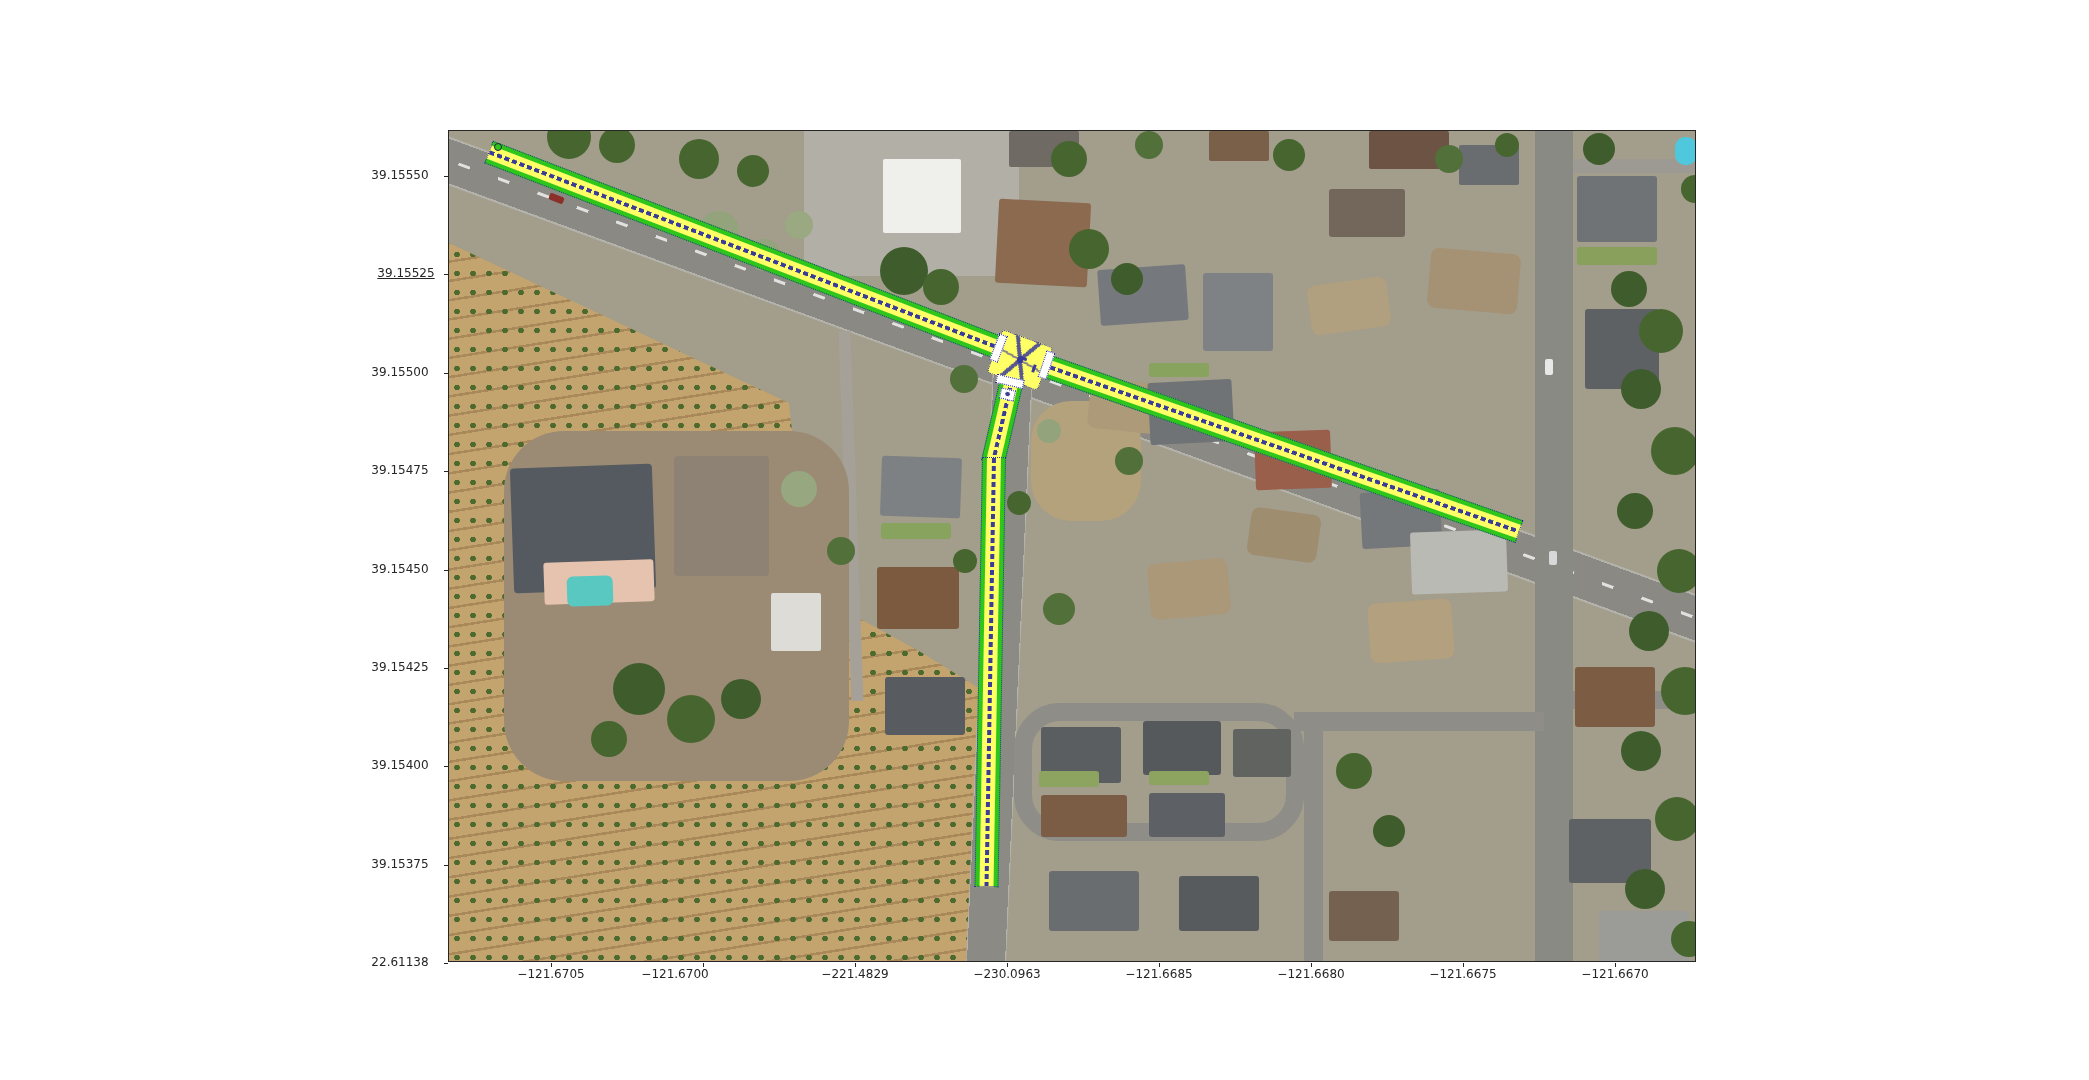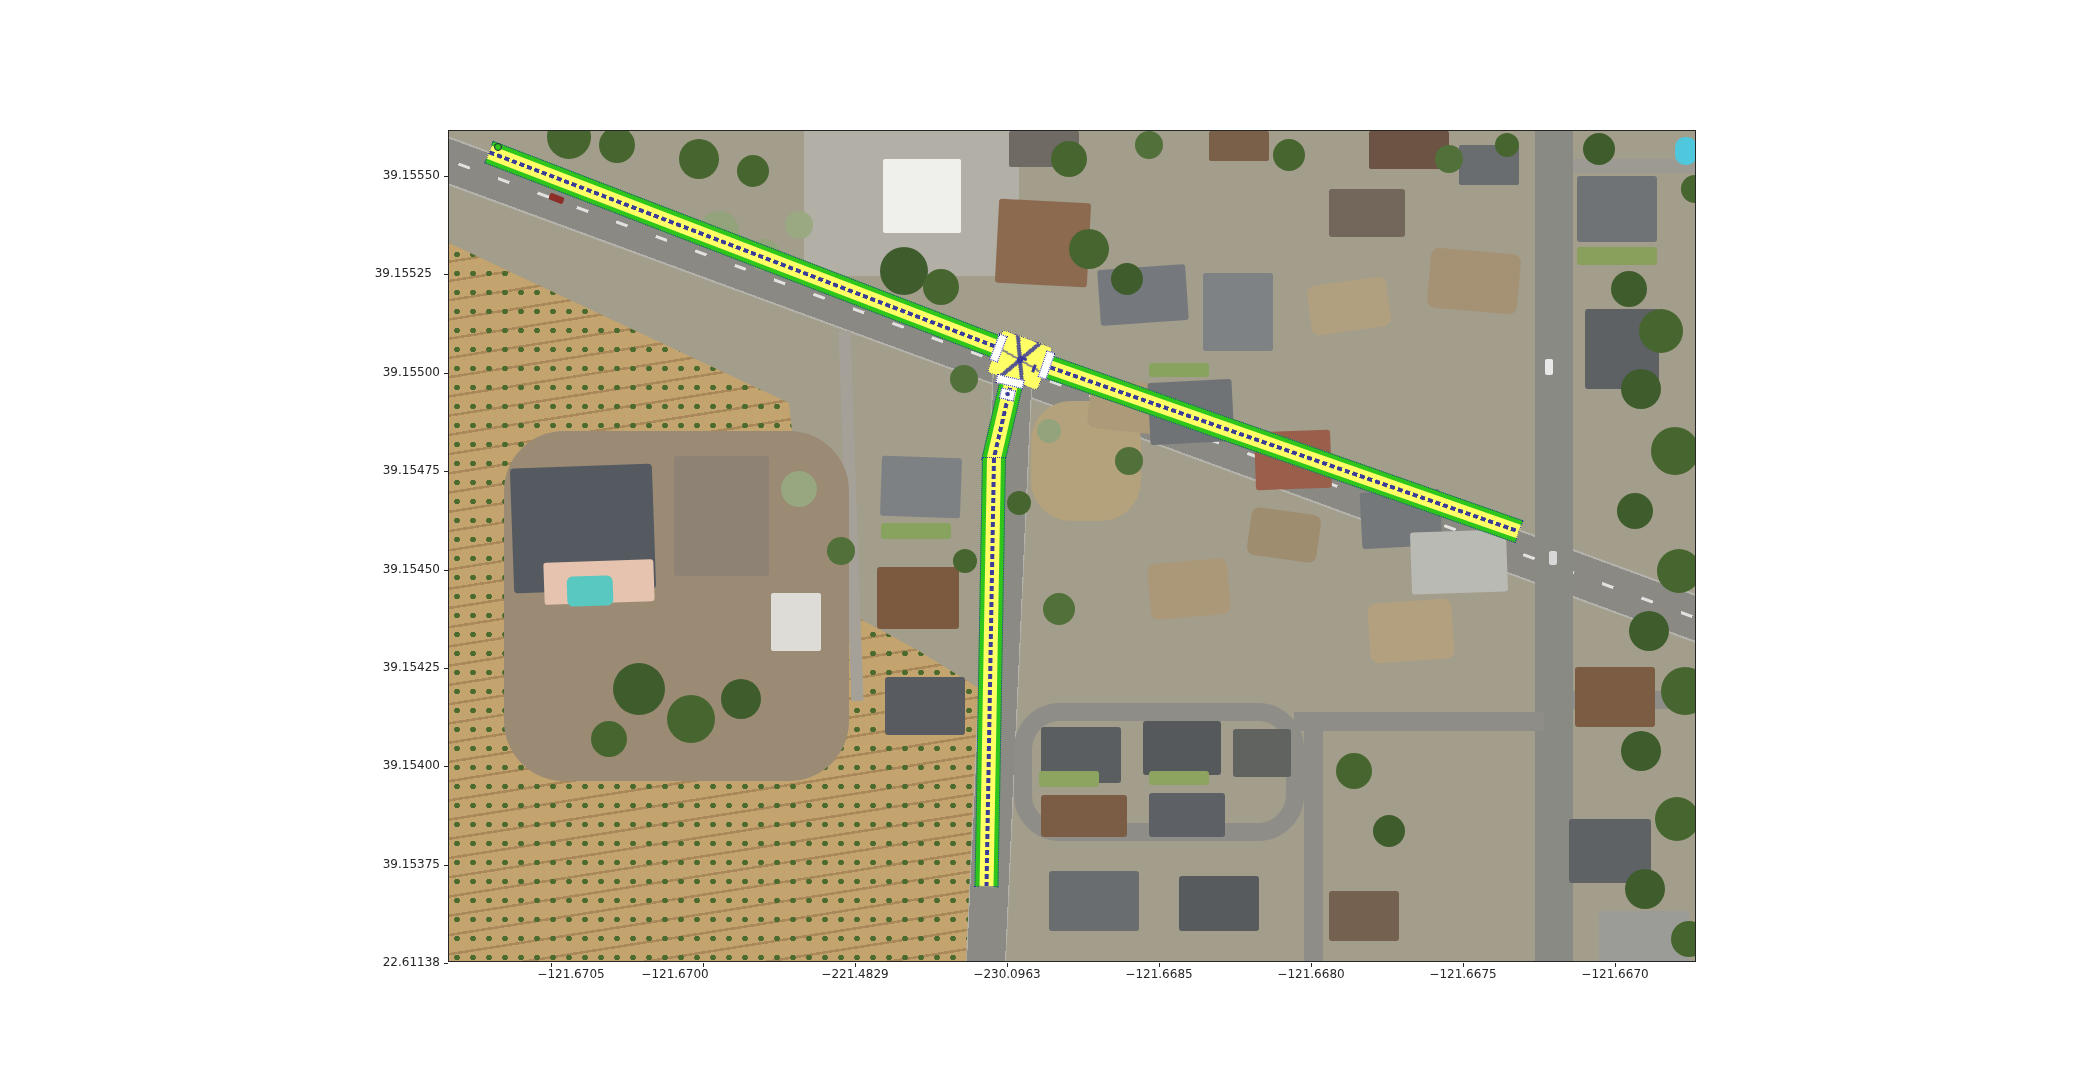--- a/index.html
+++ b/index.html
@@ -37,21 +37,21 @@
      background-image:radial-gradient(circle at 50% 50%,var(--navy) 0 3px,rgba(0,0,0,0) 3.5px),
        linear-gradient(65deg,rgba(0,0,0,0) 47%,rgba(59,59,153,.85) 47% 53%,rgba(0,0,0,0) 53%),
        linear-gradient(-60deg,rgba(0,0,0,0) 47%,rgba(59,59,153,.85) 47% 53%,rgba(0,0,0,0) 53%),
        linear-gradient(10deg,rgba(0,0,0,0) 48%,rgba(59,59,153,.6) 48% 52%,rgba(0,0,0,0) 52%);}
   .xwalk{position:absolute;background:var(--cwalk);border:1px dotted var(--outline);}
   .stopbox{position:absolute;background:var(--cwalk);border:1px dotted var(--outline);
      background-image:radial-gradient(circle at 50% 45%,var(--navy) 0 2px,rgba(0,0,0,0) 2.5px);}
   .nodedot{position:absolute;width:6px;height:6px;border-radius:50%;background:var(--green);border:1px solid #224;}
   .lanearrow{position:absolute;background:var(--navy);}
   
-  .ylab{position:absolute;width:80px;text-align:right;font-size:12px;color:#262626;}
+  .ylab{position:absolute;width:80px;text-align:center;font-size:12px;color:#262626;}
   .xlab{position:absolute;width:110px;text-align:center;font-size:12px;color:#262626;}
   .tick{position:absolute;background:#262626;}
   .title{position:absolute;left:448px;top:986px;width:1248px;text-align:center;
      font-size:15px;color:#151515;}
 </style>
 </head>
 <body>
 
 <div class="page" id="fig" style="--green: #2fc61c; --yellow: #ffff66; --navy: #3b3b99; --outline: #2d2da0; --cwalk: #ffffff;">
 
@@ -179,37 +179,37 @@
       <div class="xwalk" style="left:547px;top:246px;width:26px;height:7px;transform:rotate(13deg);"></div>
       <div class="stopbox" style="left:551px;top:258px;width:13px;height:9px;transform:rotate(13deg);"></div>
       <div class="nodedot" style="left:45px;top:12px;"></div>
       <div class="lanearrow" style="left:570px;top:226px;width:8px;height:3px;transform:rotate(20deg);"></div>
       <div class="lanearrow" style="left:581px;top:236px;width:8px;height:3px;transform:rotate(110deg);"></div>
     </div>
   </div>
 
 <div class="ylab" style="left: 360px; top: 168px;">39.15550</div>
     <div class="tick" style="left: 444px; top: 176px; width: 4px; height: 1px;"></div>
-    <div class="ylab" style="left: 352px; top: 266px;">39.15525</div>
+    <div class="ylab" style="left: 366px; top: 266px; text-decoration: underline;">39.15525</div>
     <div class="tick" style="left: 444px; top: 274px; width: 4px; height: 1px;"></div>
     <div class="ylab" style="left: 360px; top: 365px;">39.15500</div>
     <div class="tick" style="left: 444px; top: 373px; width: 4px; height: 1px;"></div>
     <div class="ylab" style="left: 360px; top: 463px;">39.15475</div>
     <div class="tick" style="left: 444px; top: 471px; width: 4px; height: 1px;"></div>
     <div class="ylab" style="left: 360px; top: 562px;">39.15450</div>
     <div class="tick" style="left: 444px; top: 570px; width: 4px; height: 1px;"></div>
     <div class="ylab" style="left: 360px; top: 660px;">39.15425</div>
     <div class="tick" style="left: 444px; top: 668px; width: 4px; height: 1px;"></div>
     <div class="ylab" style="left: 360px; top: 758px;">39.15400</div>
     <div class="tick" style="left: 444px; top: 766px; width: 4px; height: 1px;"></div>
     <div class="ylab" style="left: 360px; top: 857px;">39.15375</div>
     <div class="tick" style="left: 444px; top: 865px; width: 4px; height: 1px;"></div>
     <div class="ylab" style="left: 360px; top: 955px;">22.61138</div>
     <div class="tick" style="left: 444px; top: 963px; width: 4px; height: 1px;"></div>
-    <div class="xlab" style="left: 516px; top: 967px;">−121.6705</div>
+    <div class="xlab" style="left: 496px; top: 967px;">−121.6705</div>
     <div class="tick" style="left: 551px; top: 963px; width: 1px; height: 4px;"></div>
     <div class="xlab" style="left: 620px; top: 967px;">−121.6700</div>
     <div class="tick" style="left: 703px; top: 963px; width: 1px; height: 4px;"></div>
     <div class="xlab" style="left: 800px; top: 967px;">−221.4829</div>
     <div class="tick" style="left: 855px; top: 963px; width: 1px; height: 4px;"></div>
     <div class="xlab" style="left: 952px; top: 967px;">−230.0963</div>
     <div class="tick" style="left: 1007px; top: 963px; width: 1px; height: 4px;"></div>
     <div class="xlab" style="left: 1104px; top: 967px;">−121.6685</div>
     <div class="tick" style="left: 1159px; top: 963px; width: 1px; height: 4px;"></div>
     <div class="xlab" style="left: 1256px; top: 967px;">−121.6680</div>

